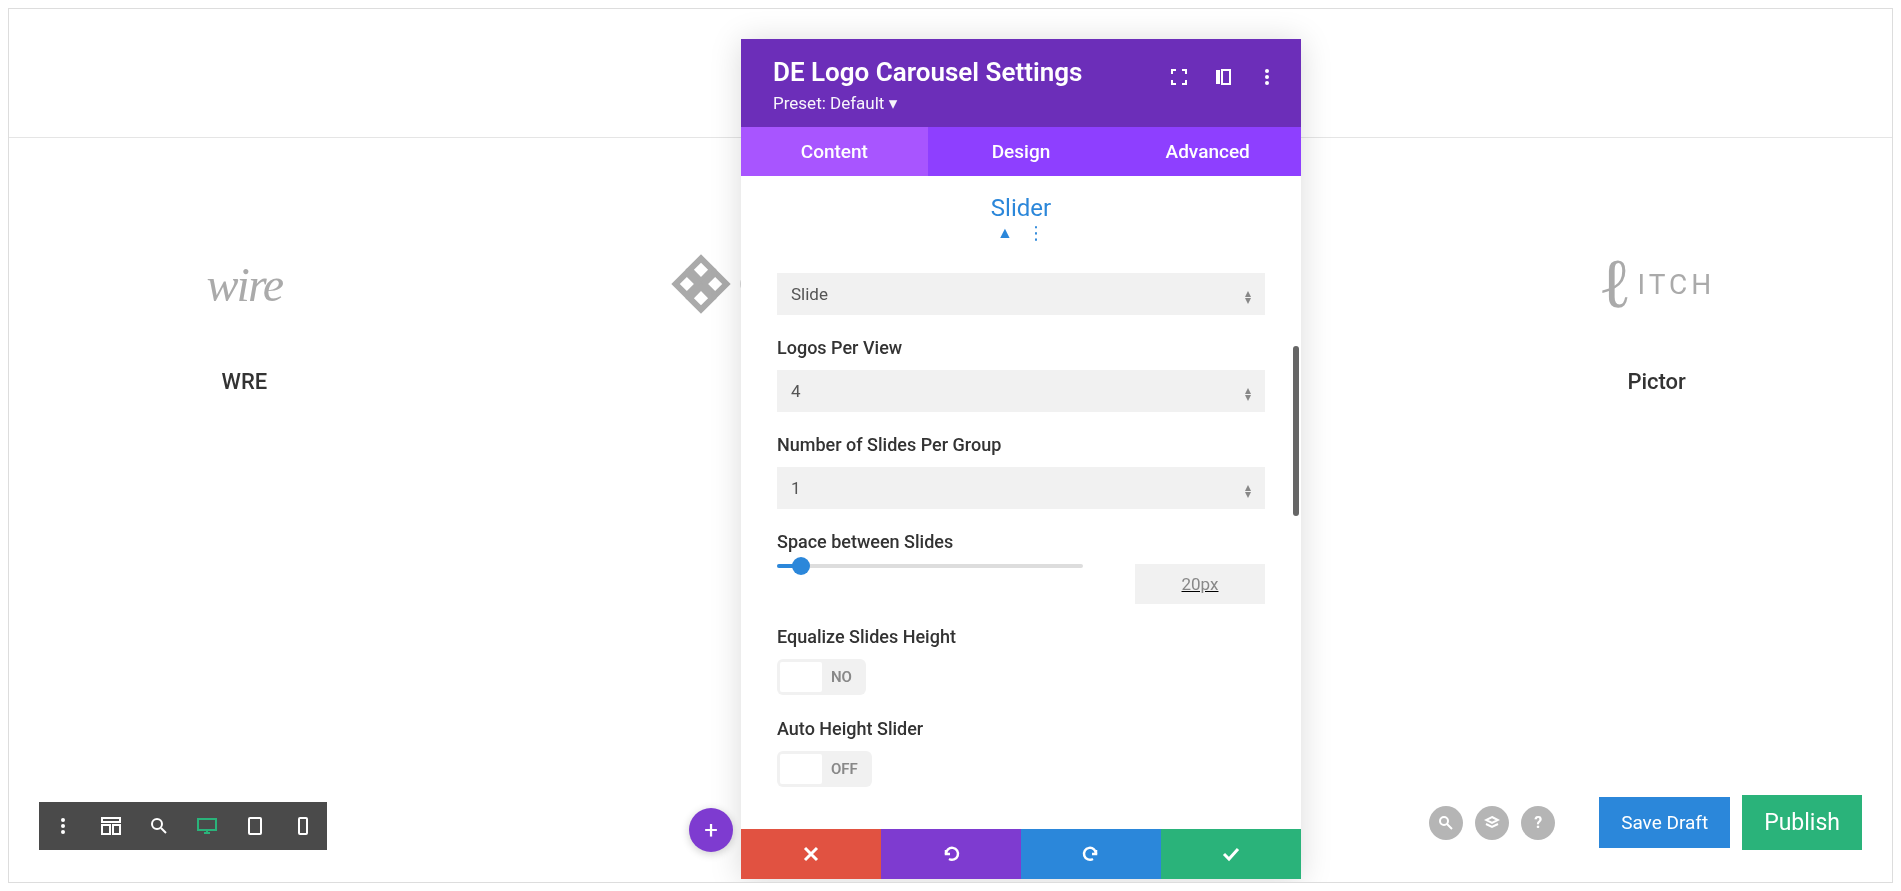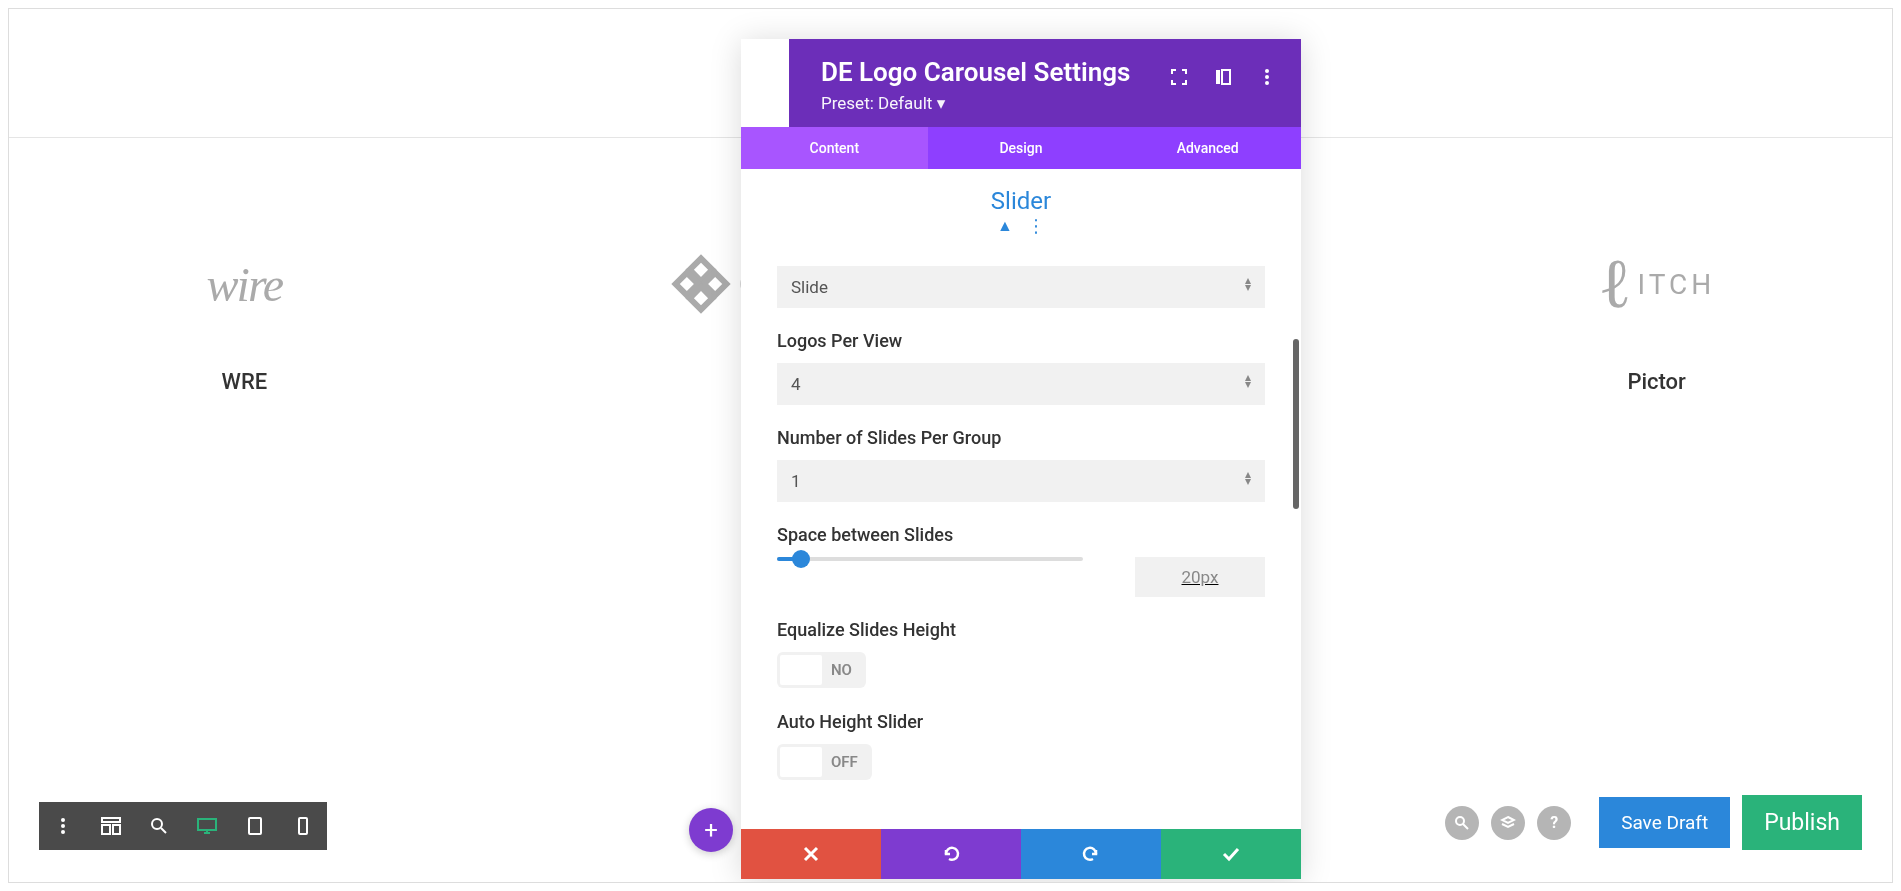--- a/index.html
+++ b/index.html
@@ -80,21 +80,20 @@
   background: #fff;
   box-shadow: 0 2px 30px rgba(0,0,0,0.15);
   display: flex;
   flex-direction: column;
   overflow: hidden;
 }
 .modal-header {
   background: #6c2eb9;
   color: #fff;
   padding: 18px 32px 14px;
-  margin-left: 48px;
 }
 .modal-title {
   font-size: 26px;
   font-weight: 600;
 }
 .modal-preset {
   font-size: 17px;
   margin-top: 6px;
   opacity: 0.95;
 }
@@ -116,21 +115,21 @@
 }
 .modal-tabs {
   background: #8e3fff;
   display: flex;
 }
 .modal-tab {
   flex: 1;
   text-align: center;
   padding: 13px 0;
   color: #fff;
-  font-size: 14px;
+  font-size: 19px;
   font-weight: 500;
   cursor: pointer;
 }
 .modal-tab.active {
   background: #a855ff;
 }
 .modal-body {
   flex: 1;
   overflow-y: auto;
   padding: 0 36px 20px;
@@ -179,21 +178,21 @@
   font-weight: 500;
   margin-bottom: 12px;
 }
 .select {
   background: #f1f1f1;
   padding: 11px 14px;
   font-size: 17px;
   color: #555;
   display: flex;
   justify-content: space-between;
-  align-items: flex-start;
+  align-items: flex-end;
   cursor: pointer;
 }
 .select-caret {
   font-size: 12px;
   color: #888;
   line-height: 0.6;
 }
 .slider-row {
   display: flex;
   align-items: flex-start;
@@ -325,21 +324,21 @@
   color: #fff;
   font-size: 16px;
   cursor: pointer;
 }
 .draft-btn {
   background: #2b87da;
   color: #fff;
   padding: 14px 22px;
   font-size: 19px;
   cursor: pointer;
-  margin-left: 16px;
+  margin-left: 32px;
 }
 .publish-btn {
   background: #2ab37a;
   color: #fff;
   padding: 14px 22px;
   font-size: 23px;
   cursor: pointer;
 }
 svg { display: block; }
 </style>

